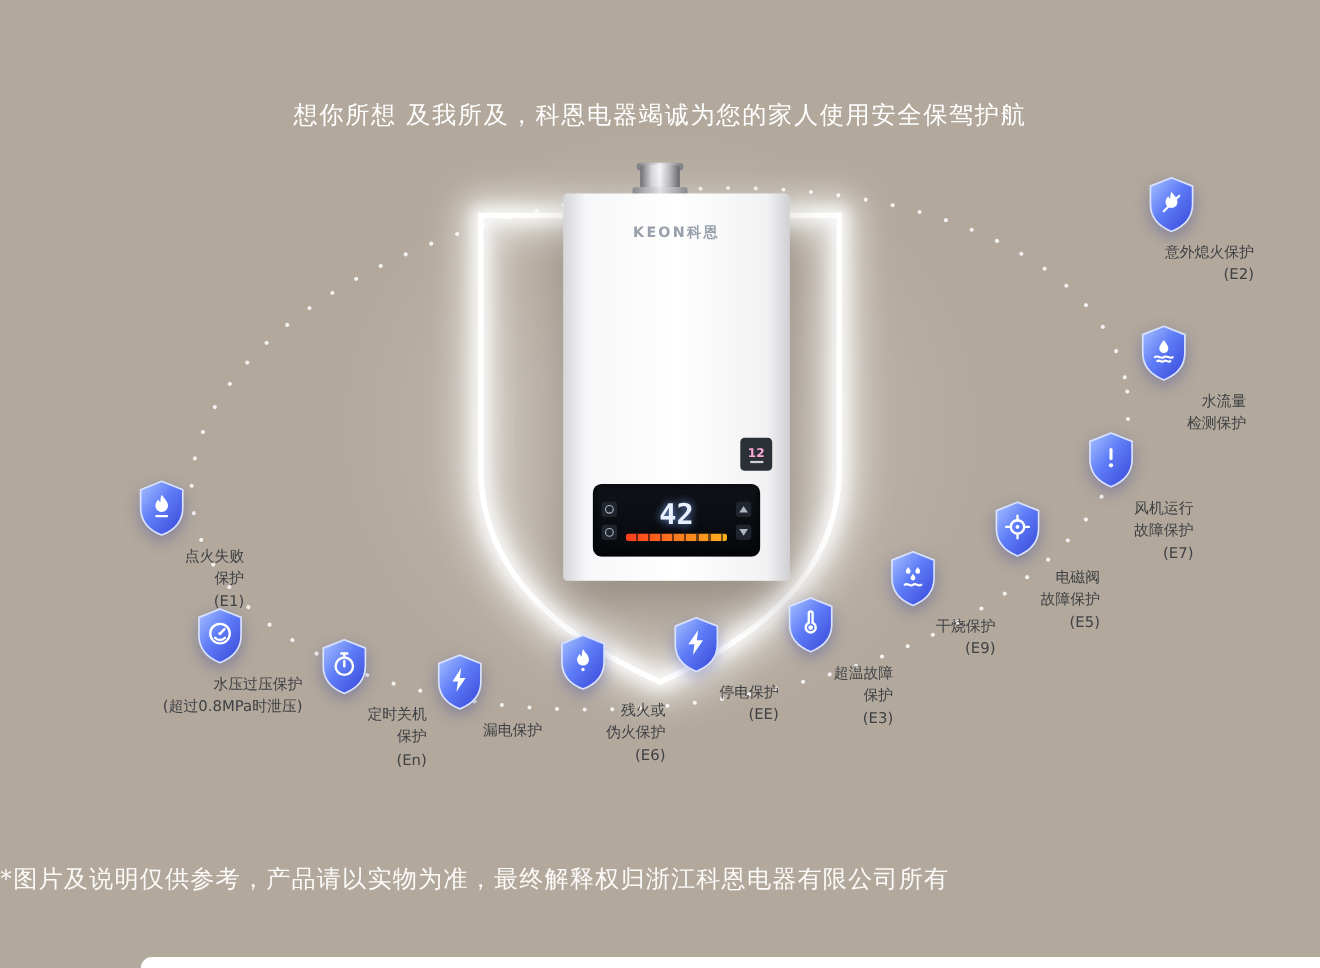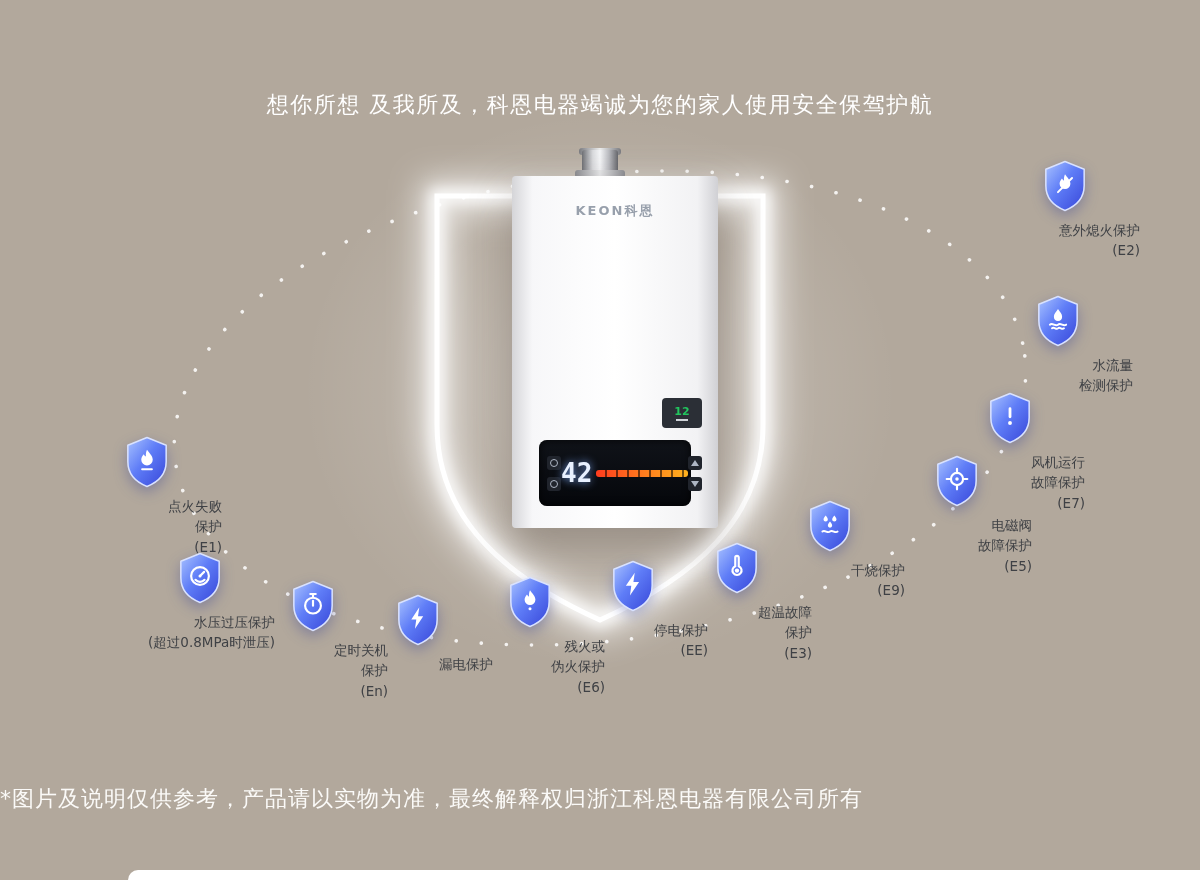--- a/index.html
+++ b/index.html
@@ -28,34 +28,34 @@
     background:linear-gradient(90deg,#6f7075 0%,#d9dadd 30%,#f4f5f7 50%,#b9babf 75%,#67686d 100%);}
   .pipe-cap{position:absolute;left:82px;top:-2px;width:42px;height:7px;border-radius:3px;
     background:linear-gradient(90deg,#7a7b80,#eceded,#7a7b80);}
   .collar{position:absolute;left:78px;top:20px;width:50px;height:8px;border-radius:3px;
     background:linear-gradient(90deg,#8c8d92,#e8e9eb,#8c8d92);}
   .heater-body{position:absolute;left:0;top:26px;width:206px;height:352px;border-radius:4px;
     background:linear-gradient(90deg,#d5d5d8 0%,#f7f7f9 10%,#ffffff 50%,#f2f2f4 90%,#d0d0d4 100%);
     box-shadow:0 18px 40px rgba(80,70,60,.35);margin-left:15px;}
   .brand{position:absolute;top:26px;left:0;width:100%;text-align:center;
     font-size:13px;font-weight:bold;letter-spacing:2px;color:#98a0ac;}
-  .cap-badge{position:absolute;right:16px;top:222px;width:40px;height:30px;border-radius:4px;
-    background:#2b2f36;color:#22c55e;display:flex;flex-direction:column;align-items:center;justify-content:center;gap:2px;}
+  .cap-badge{position:absolute;right:16px;top:222px;width:29px;height:30px;border-radius:4px;
+    background:#2b2f36;color:#f9a8d4;display:flex;flex-direction:column;align-items:center;justify-content:center;gap:2px;}
   .cap-badge span{font-size:11px;font-weight:bold;line-height:1;}
   .cap-badge i{display:block;width:12px;height:2px;background:#cfd3d8;}
 
   .display{position:absolute;left:27px;top:264px;width:152px;height:66px;border-radius:8px;
     background:linear-gradient(180deg,#101319,#05070b);display:flex;align-items:center;justify-content:space-between;
     padding:0 8px;box-sizing:border-box;box-shadow:inset 0 0 8px rgba(0,0,0,.8);}
   .key-col{display:flex;flex-direction:column;gap:7px;}
   .key{width:14px;height:14px;border-radius:3px;background:#20242c;display:flex;align-items:center;justify-content:center;}
   .key.k-round::after{content:"";width:6px;height:6px;border:1.2px solid #aeb6c4;border-radius:50%;}
   .key.k-up::after{content:"";border-left:4px solid transparent;border-right:4px solid transparent;border-bottom:6px solid #aeb6c4;}
   .key.k-down::after{content:"";border-left:4px solid transparent;border-right:4px solid transparent;border-top:6px solid #aeb6c4;}
-  .disp-center{display:flex;align-items:center;gap:4px;}
+  .disp-center{display:flex;flex-direction:column;align-items:center;gap:4px;}
   .temp{font-family:"DejaVu Sans Mono","Liberation Mono",monospace;font-size:26px;font-weight:bold;
     color:#e8f1ff;line-height:1;text-shadow:0 0 8px rgba(130,175,255,.9);}
   .scale{width:92px;height:7px;border-radius:3px;
     background:
       repeating-linear-gradient(90deg,transparent 0 9px,rgba(0,0,0,.55) 9px 11px),
       linear-gradient(90deg,#ff3c1e,#ff7a1e,#ffb21e);}
 
   
   .protections{position:absolute;left:0;top:0;width:100%;height:100%;z-index:5;}
   .protection{position:absolute;width:150px;text-align:right;}
@@ -273,21 +273,21 @@
               </g>
               <path d="M5 19c2.3-2 4.7 2 7 0s4.7 2 7 0" fill="none" stroke="#fff" stroke-width="1.8" stroke-linecap="round"></path>
             </svg>
           </span>
         </div>
         <div class="p-label">
           <div>干烧保护</div>
           <div>(E9)</div>
         </div>
       </div>
-      <div class="protection" style="left: 882px; top: 455px;">
+      <div class="protection" style="left: 850px; top: 455px;">
         <div class="shield">
           <svg class="shield-svg" viewBox="0 0 48 54">
             <path d="M24 1.5 L44 9.5 V26.5 C44 39.5 35.5 48 24 52.5 C12.5 48 4 39.5 4 26.5 V9.5 Z" fill="url(#shieldGrad)" stroke="#d9e2ff" stroke-width="1.6" stroke-linejoin="round"></path>
           </svg>
           <span class="glyph">
             <svg viewBox="0 0 24 24">
               <g fill="none" stroke="#fff" stroke-width="2" stroke-linecap="round">
                 <circle cx="12" cy="12" r="5.6"></circle>
                 <path d="M12 2.5v4M12 17.5v4M2.5 12h4M17.5 12h4"></path>
               </g>

